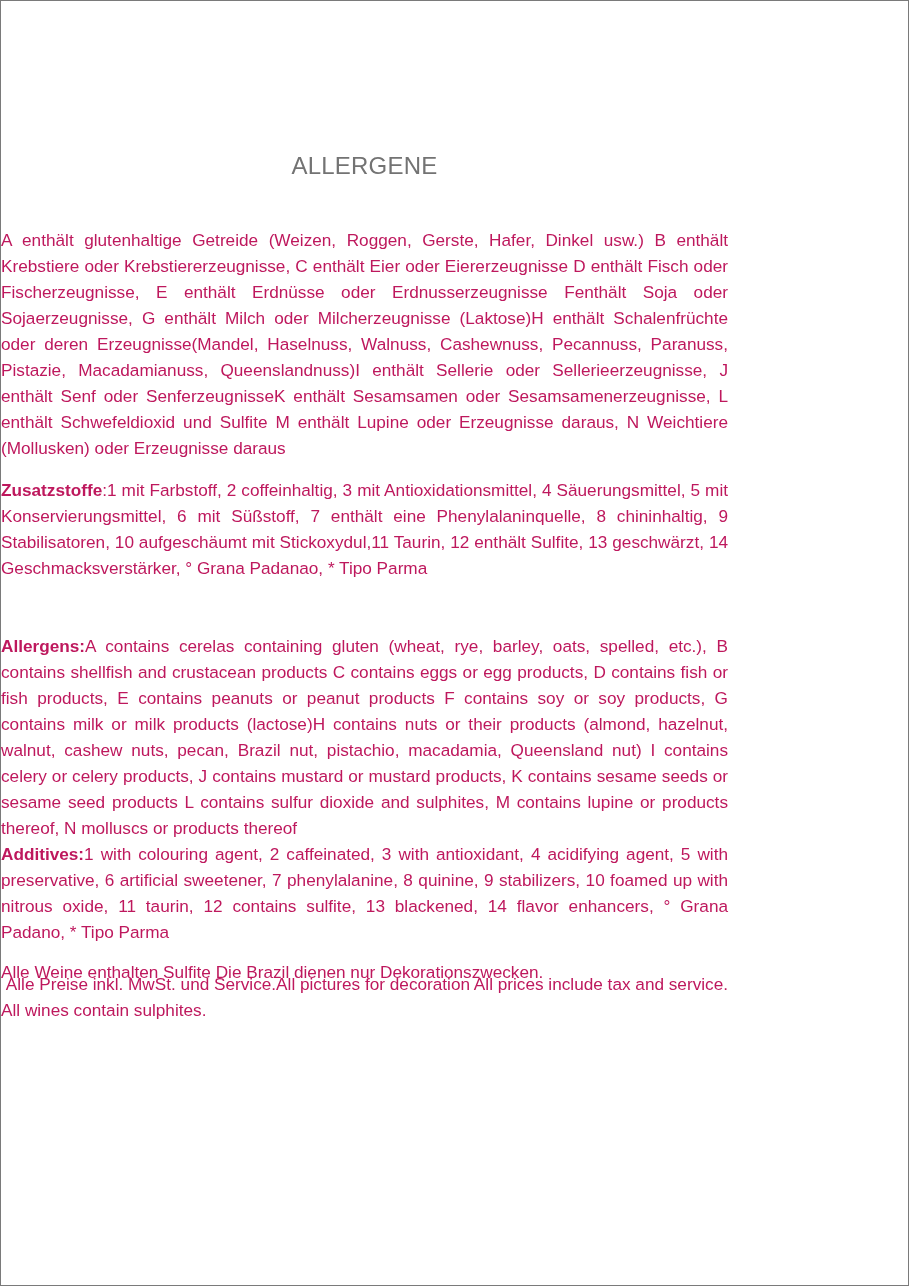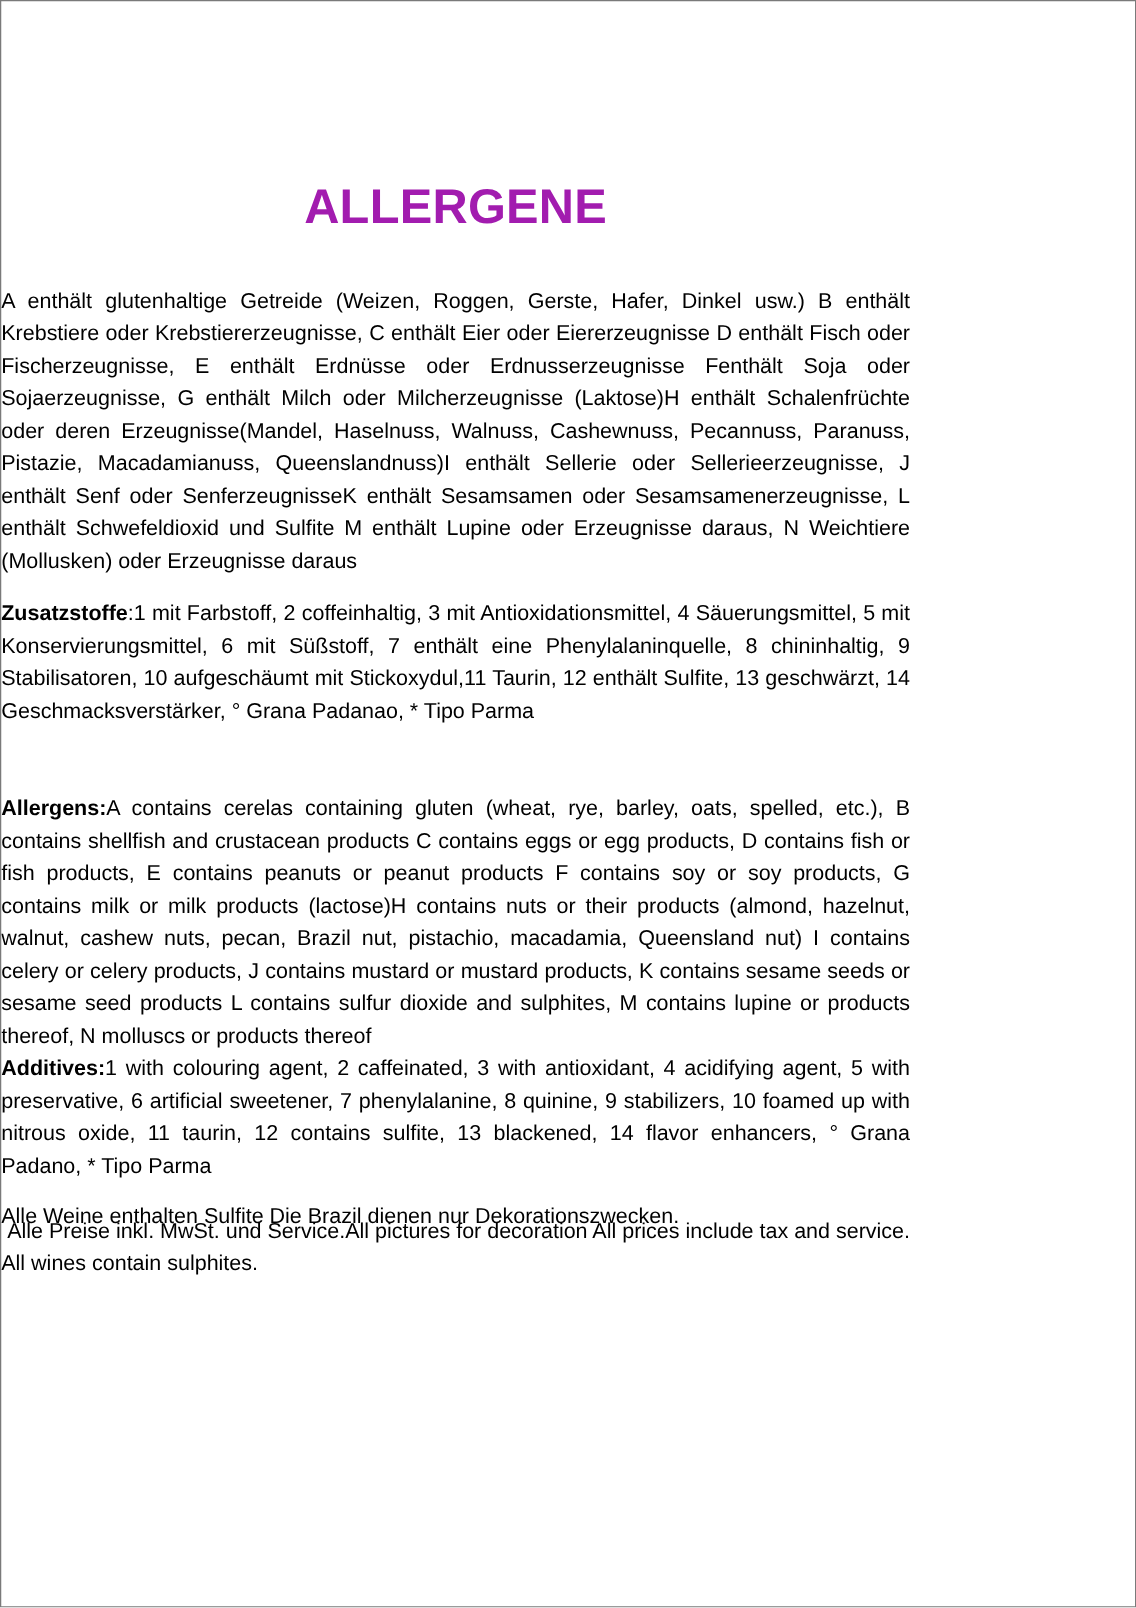--- a/index.html
+++ b/index.html
@@ -15,39 +15,39 @@
   .page {
     position: relative;
     width: 909px;
     height: 1286px;
     box-sizing: border-box;
     background: #ffffff;
     border: 1px solid #7a7a7a;
     overflow: hidden;
   }
   .doc-title {
-    font-size: 39px;
-    font-weight: bold;
+    font-size: 24px;
+    font-weight: normal;
     text-align: center;
-    color: #a21caf;
+    color: #737373;
     letter-spacing: 0.2px;
     margin: 0;
     padding: 0;
     position: absolute;
     top: 148px;
     left: 0;
     width: 727px;
     line-height: 34px;
   }
   .para {
     position: absolute;
     left: 0;
     width: 727px;
     margin: 0;
-    color: #000000;
+    color: #be185d;
     font-size: 17.2px;
     line-height: 26px;
     text-align: justify;
     text-justify: inter-word;
     white-space: pre-wrap;
     word-spacing: 0px;
   }
   .para.no-justify {
     text-align: left;
   }

